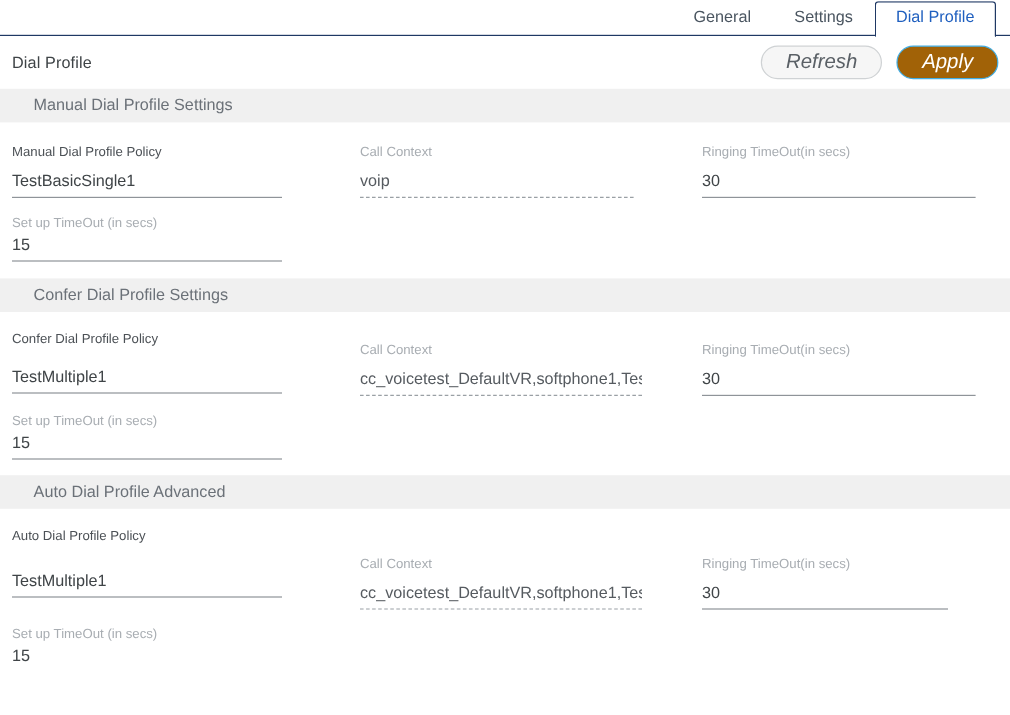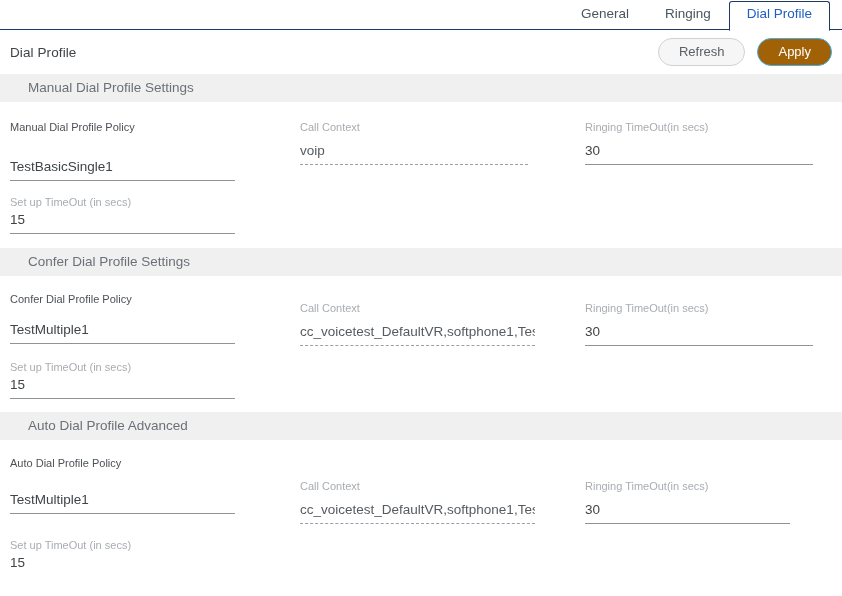--- a/index.html
+++ b/index.html
@@ -77,27 +77,28 @@
     letter-spacing: .1px;
   }
   .actions {
     margin-left: auto;
     display: flex;
     align-items: center;
     gap: 12px;
   }
   .btn {
     font-family: "Liberation Sans", sans-serif;
-    font-size: 13px;
+    font-size: 17px;
     border-radius: 14px;
     padding: 5px 20px;
     cursor: pointer;
     line-height: 16px;
     box-sizing: border-box;
     white-space: nowrap;
+    font-style: italic;
   }
   .btn-secondary {
     background: #f6f6f6;
     border: 1px solid #cfd2d4;
     color: #5a6066;
   }
   .btn-primary {
     background: #a16207;
     border: 1px solid #42ade3;
     color: #ffffff;
@@ -162,40 +163,40 @@
   .w-228 { width: 228px; }
   .w-235 { width: 235px; }
 </style>
 </head>
 <body>
 
 <div class="app">
 
   <div class="tabbar">
     <div class="tab">General</div>
-    <div class="tab">Ringing</div>
+    <div class="tab">Settings</div>
     <div class="tab active">Dial Profile</div>
   </div>
 
   <div class="titlebar">
     <div class="page-title">Dial Profile</div>
     <div class="actions">
       <div class="btn btn-secondary">Refresh</div>
       <div class="btn btn-primary">Apply</div>
     </div>
   </div>
 
   <div>
     <div class="section-header">Manual Dial Profile Settings</div>
     <div class="section-body">
       <div class="row" style="padding-top:18px;">
         <div class="col col-1">
           <div class="field">
             <div class="field-label label-dark">Manual Dial Profile Policy</div>
-            <div class="field-value underline-solid w-225" style="margin-top:23px;">TestBasicSingle1</div>
+            <div class="field-value underline-solid w-225" style="margin-top:7px;">TestBasicSingle1</div>
           </div>
         </div>
         <div class="col col-2">
           <div class="field">
             <div class="field-label label-muted">Call Context</div>
             <div class="field-value muted underline-dashed w-228" style="margin-top:7px;">voip</div>
           </div>
         </div>
         <div class="col col-3">
           <div class="field">

